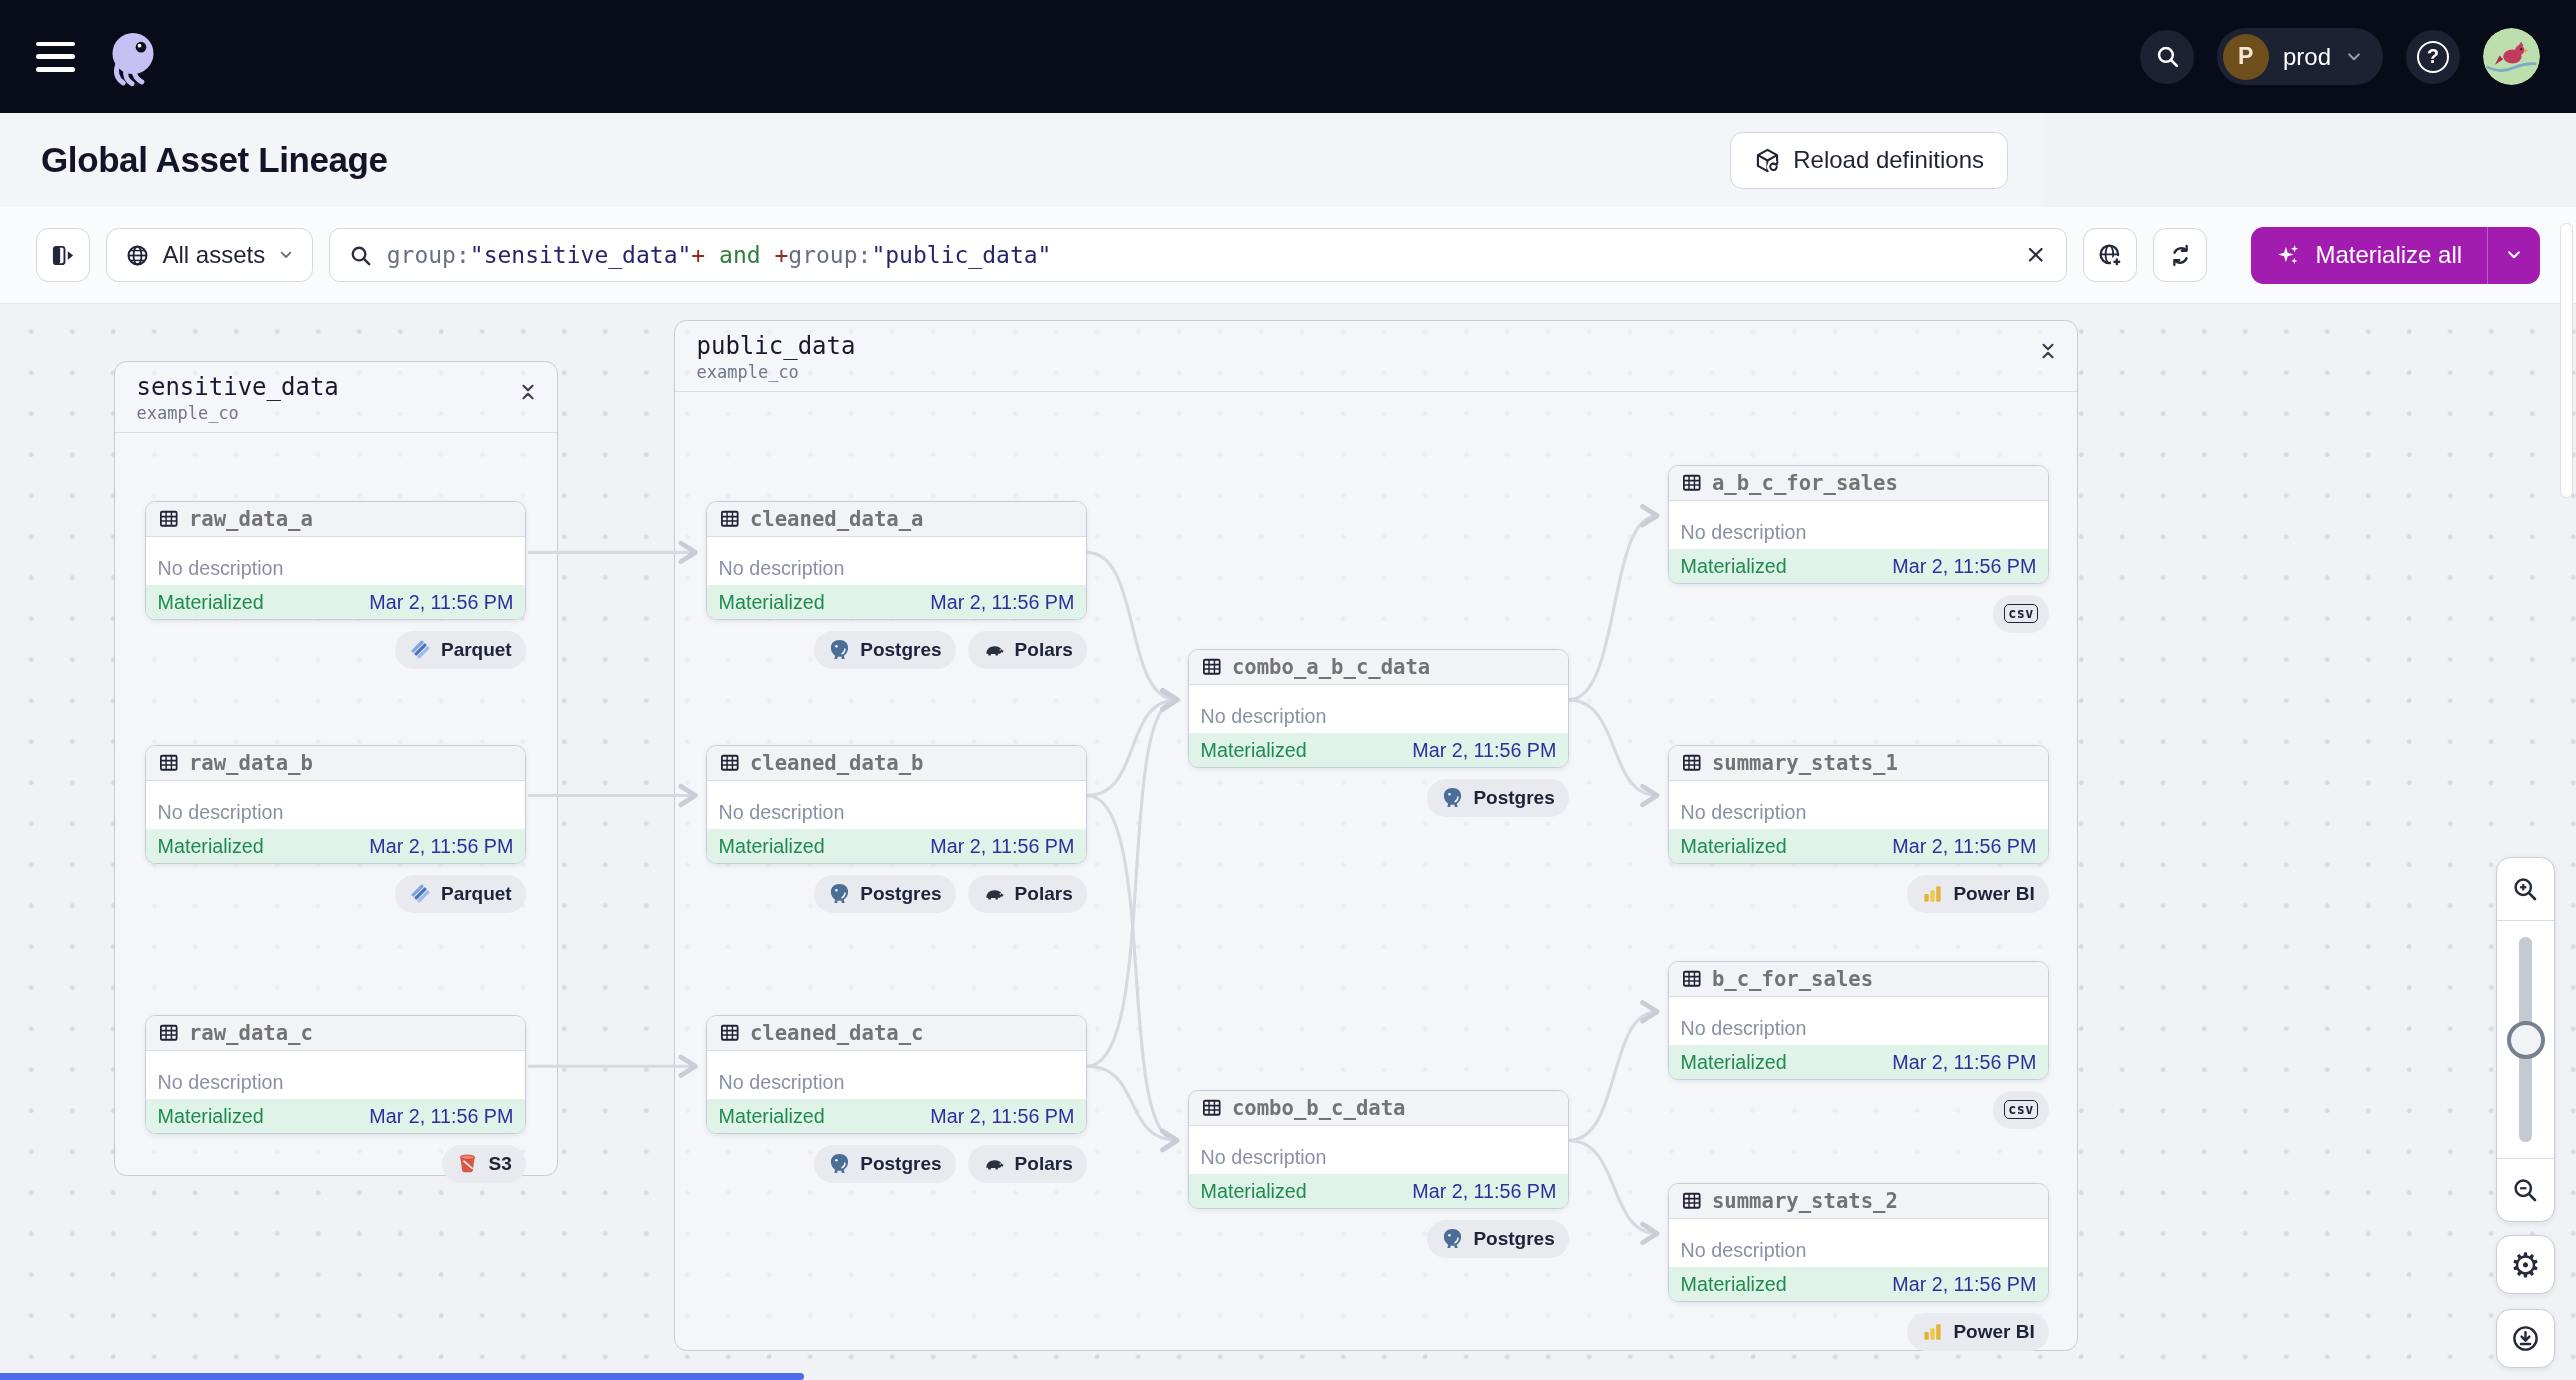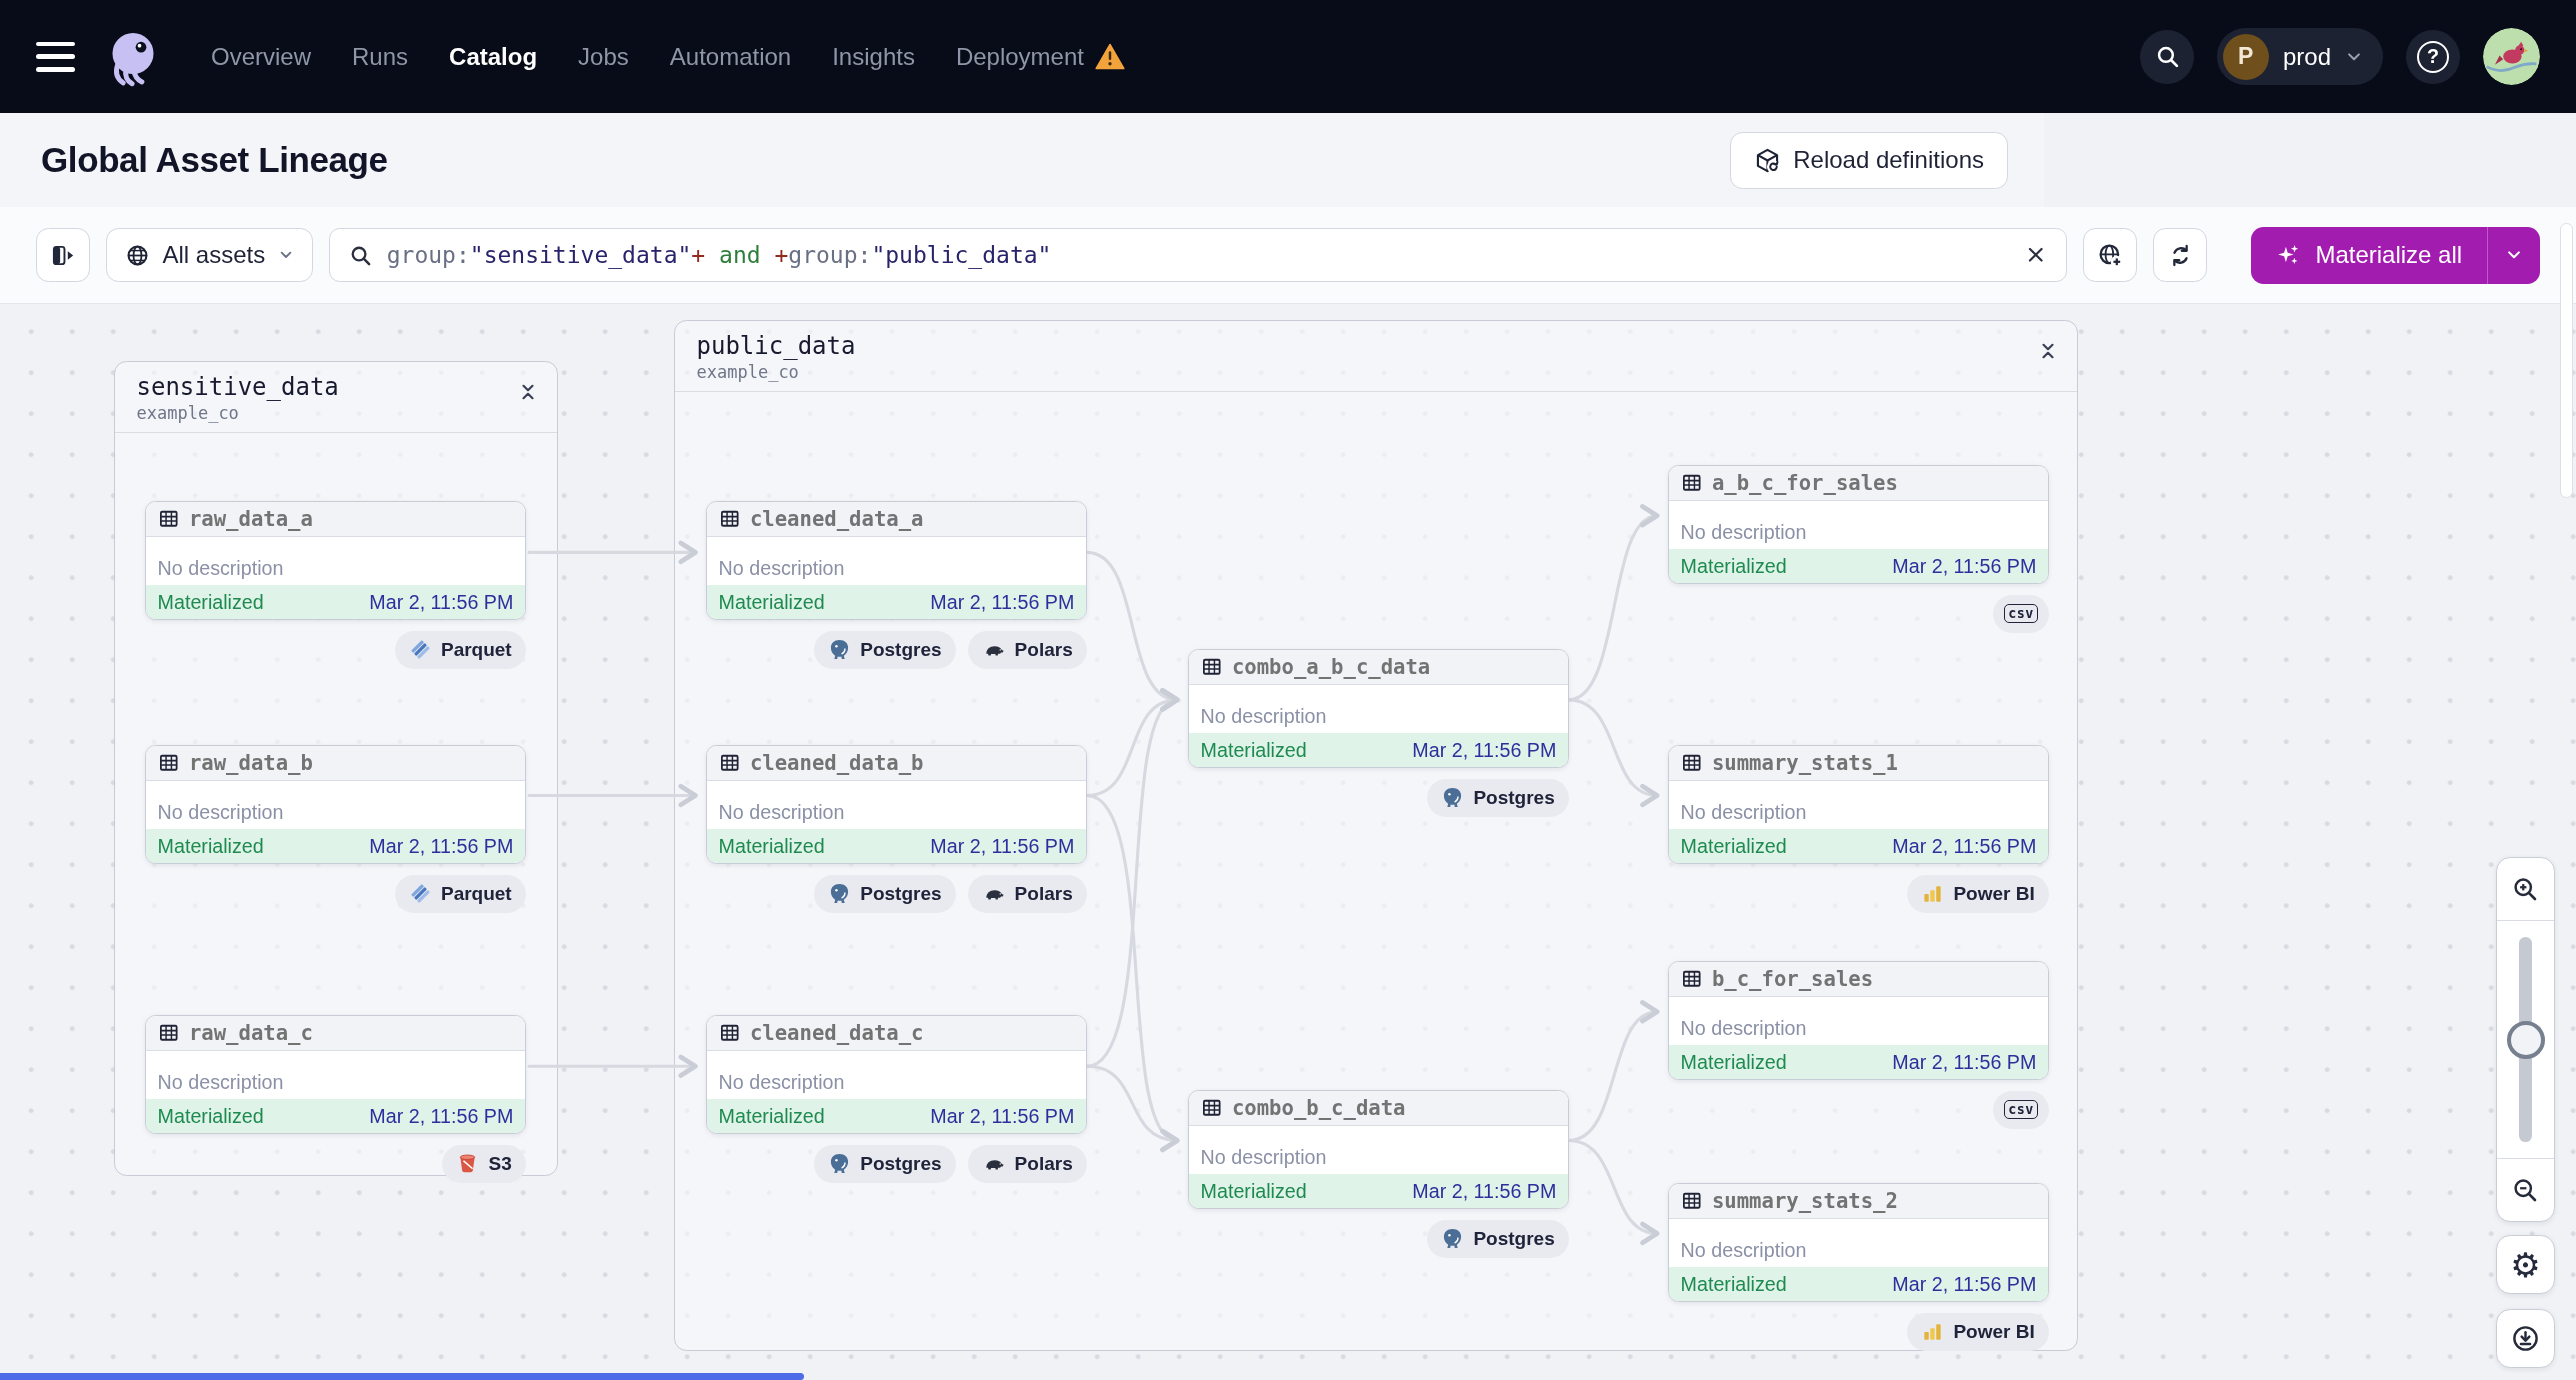--- a/index.html
+++ b/index.html
@@ -224,38 +224,20 @@
         <span></span>
       </div>
     <svg class="logo" viewBox="0 0 74 74">
       <circle cx="37" cy="33" r="23" fill="#C7C0F2"></circle>
       <path d="M20 45 q-5 14 6 21" stroke="#C7C0F2" stroke-width="5.5" fill="none" stroke-linecap="round"></path>
       <path d="M29 50 q-2 12 7 17" stroke="#C7C0F2" stroke-width="5.5" fill="none" stroke-linecap="round"></path>
       <path d="M38 52 q1 9 9 13" stroke="#C7C0F2" stroke-width="5.5" fill="none" stroke-linecap="round"></path>
       <circle cx="46" cy="26" r="6" fill="#0B0E1C"></circle>
       <circle cx="44.3" cy="24.3" r="2.1" fill="#fff"></circle>
     </svg>
-    <nav class="nav">
-      <a href="#">Overview</a>
-      <a href="#">Runs</a>
-      <a href="#" class="active">Catalog</a>
-      <a href="#">Jobs</a>
-      <a href="#">Automation</a>
-      <a href="#">Insights</a>
-      <a href="#">
-          <span>Deployment</span>
-          <span class="warn">
-            <svg width="30" height="27" viewBox="0 0 34 30">
-              <path d="M17 1.5 32.5 28.5 H1.5 Z" fill="#F2A33C" stroke="#F2A33C" stroke-width="2" stroke-linejoin="round"></path>
-              <rect x="15.6" y="9" width="2.8" height="10" rx="1.4" fill="#3A2B07"></rect>
-              <circle cx="17" cy="23.2" r="1.9" fill="#3A2B07"></circle>
-            </svg>
-          </span>
-        </a>
-    </nav>
     <div class="top-right">
       <div class="roundbtn">
           <svg width="25" height="25" viewBox="0 0 24 24">
             <use href="#s-search"></use>
           </svg>
         </div>
       <div class="envpill">
         <div class="envavatar">P</div>
         <span class="envname">prod</span>
         <svg width="18" height="18" viewBox="0 0 24 24" style="color:#99A0B0">

